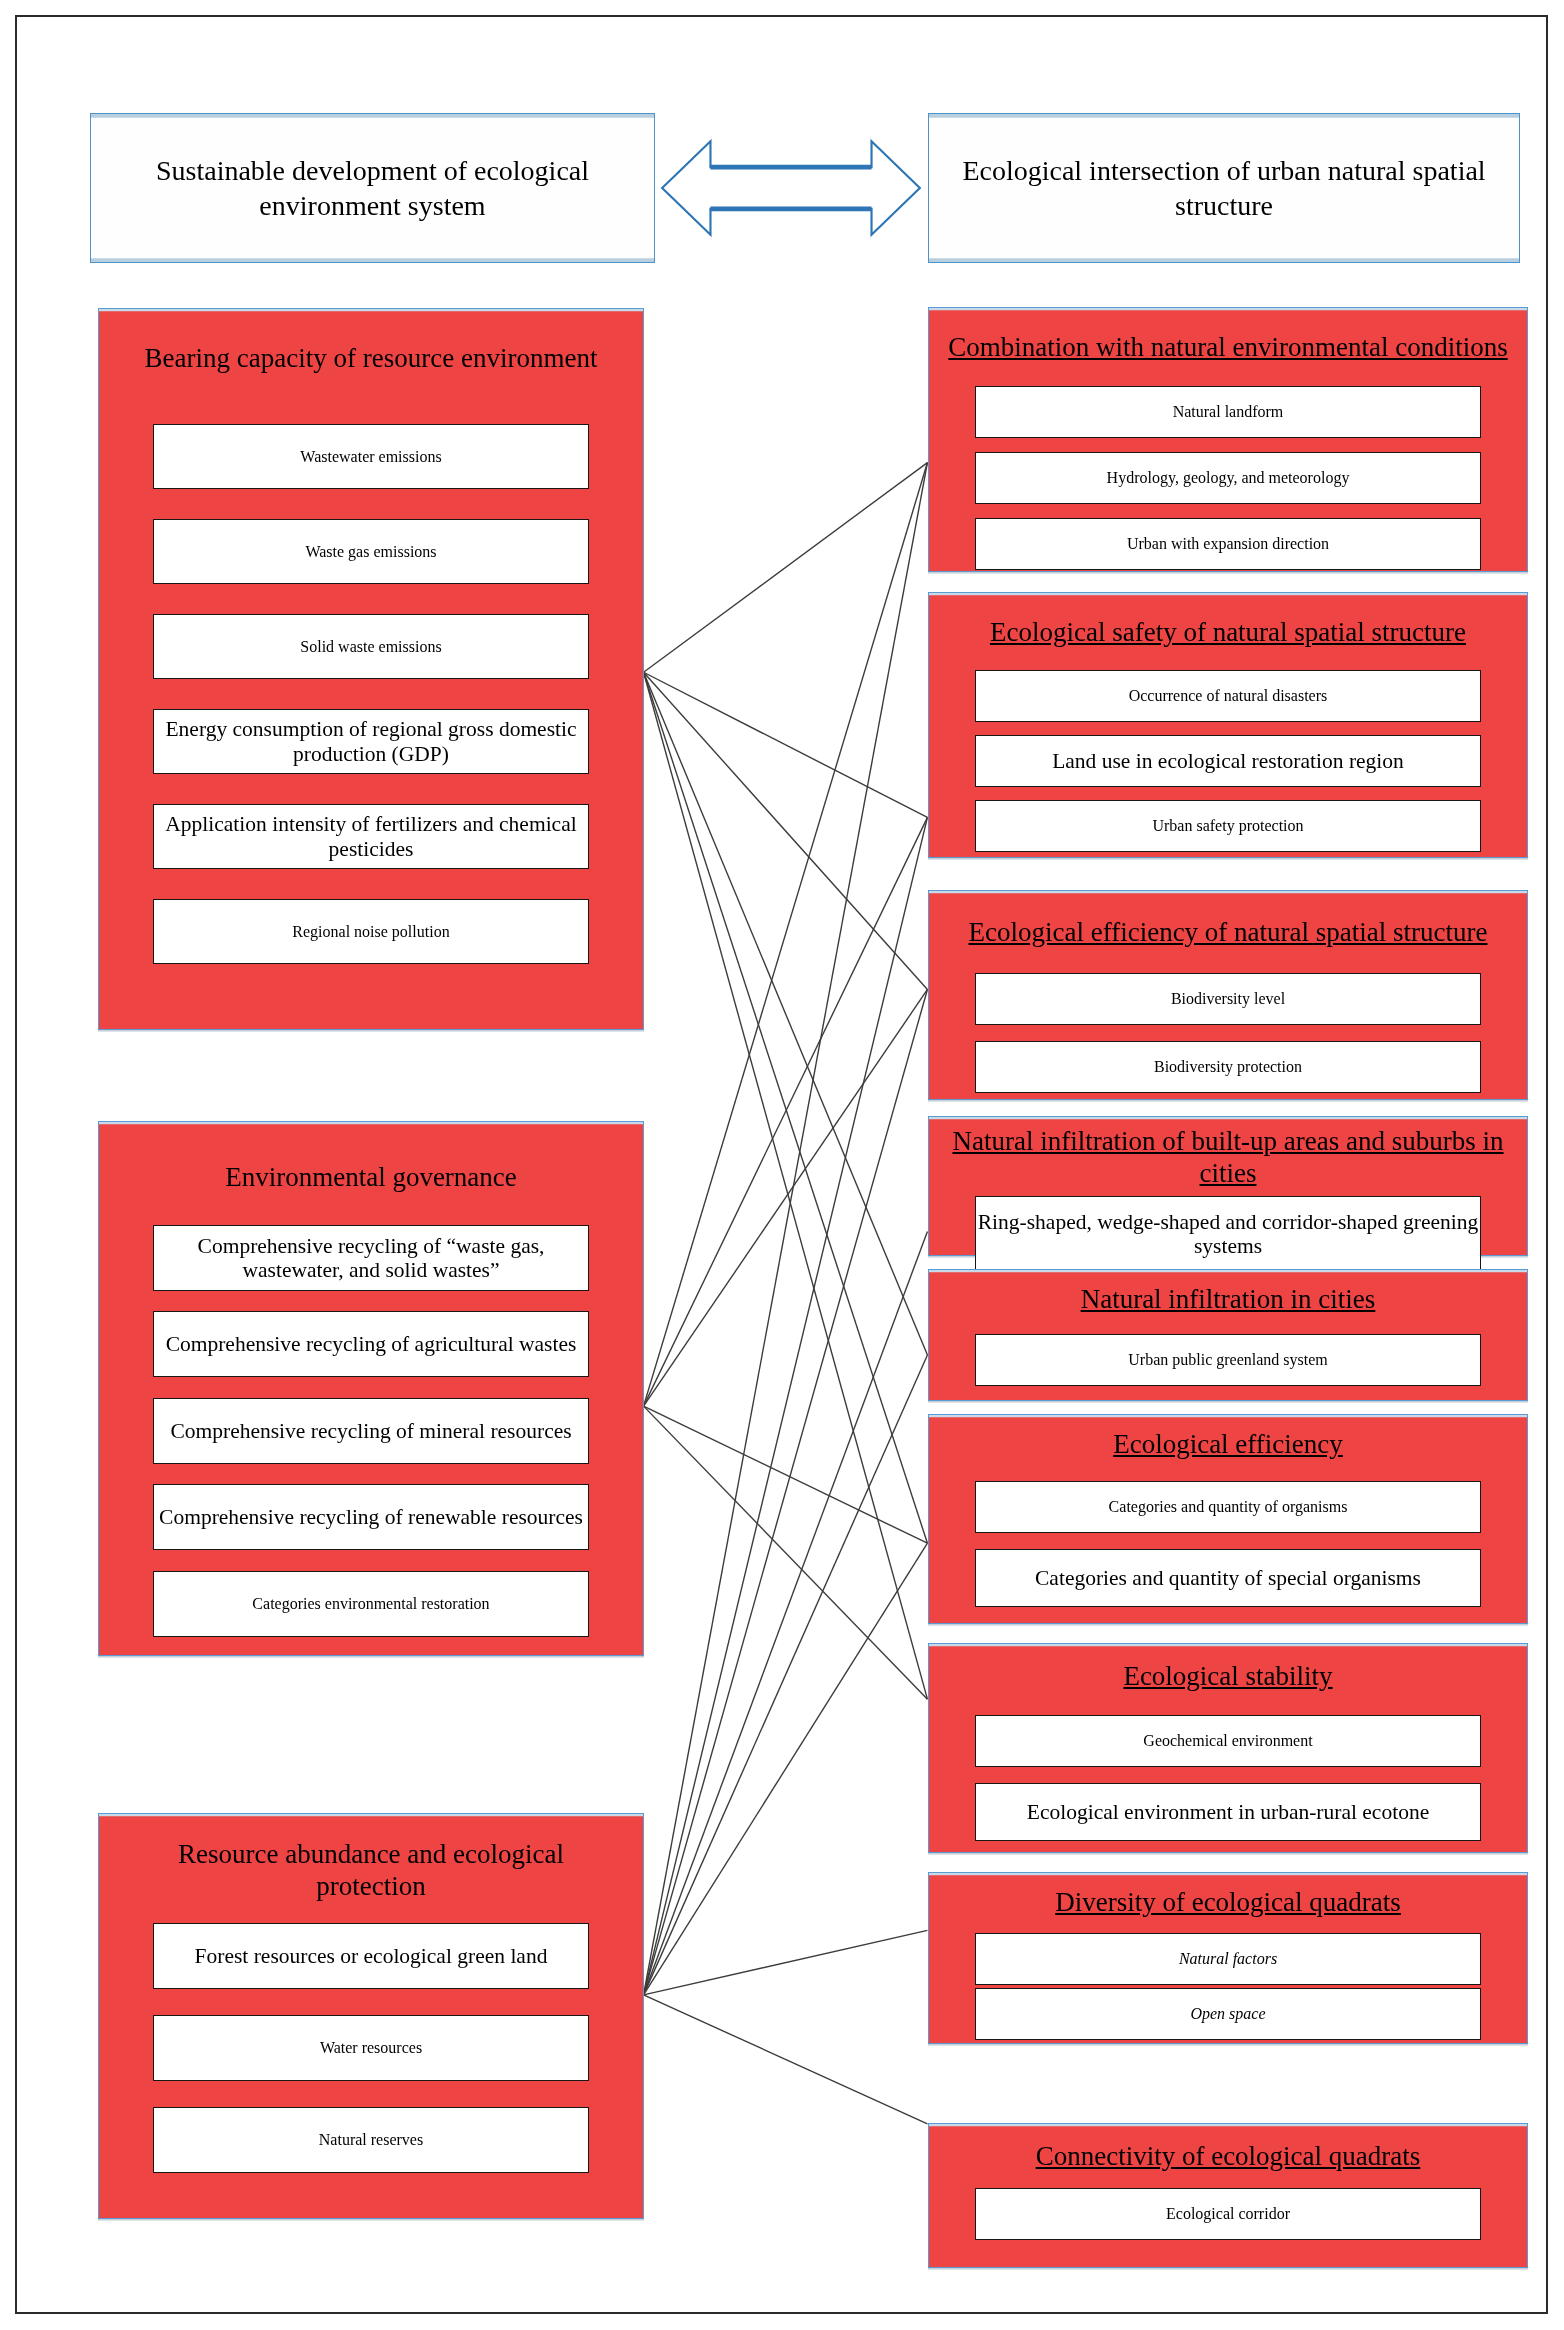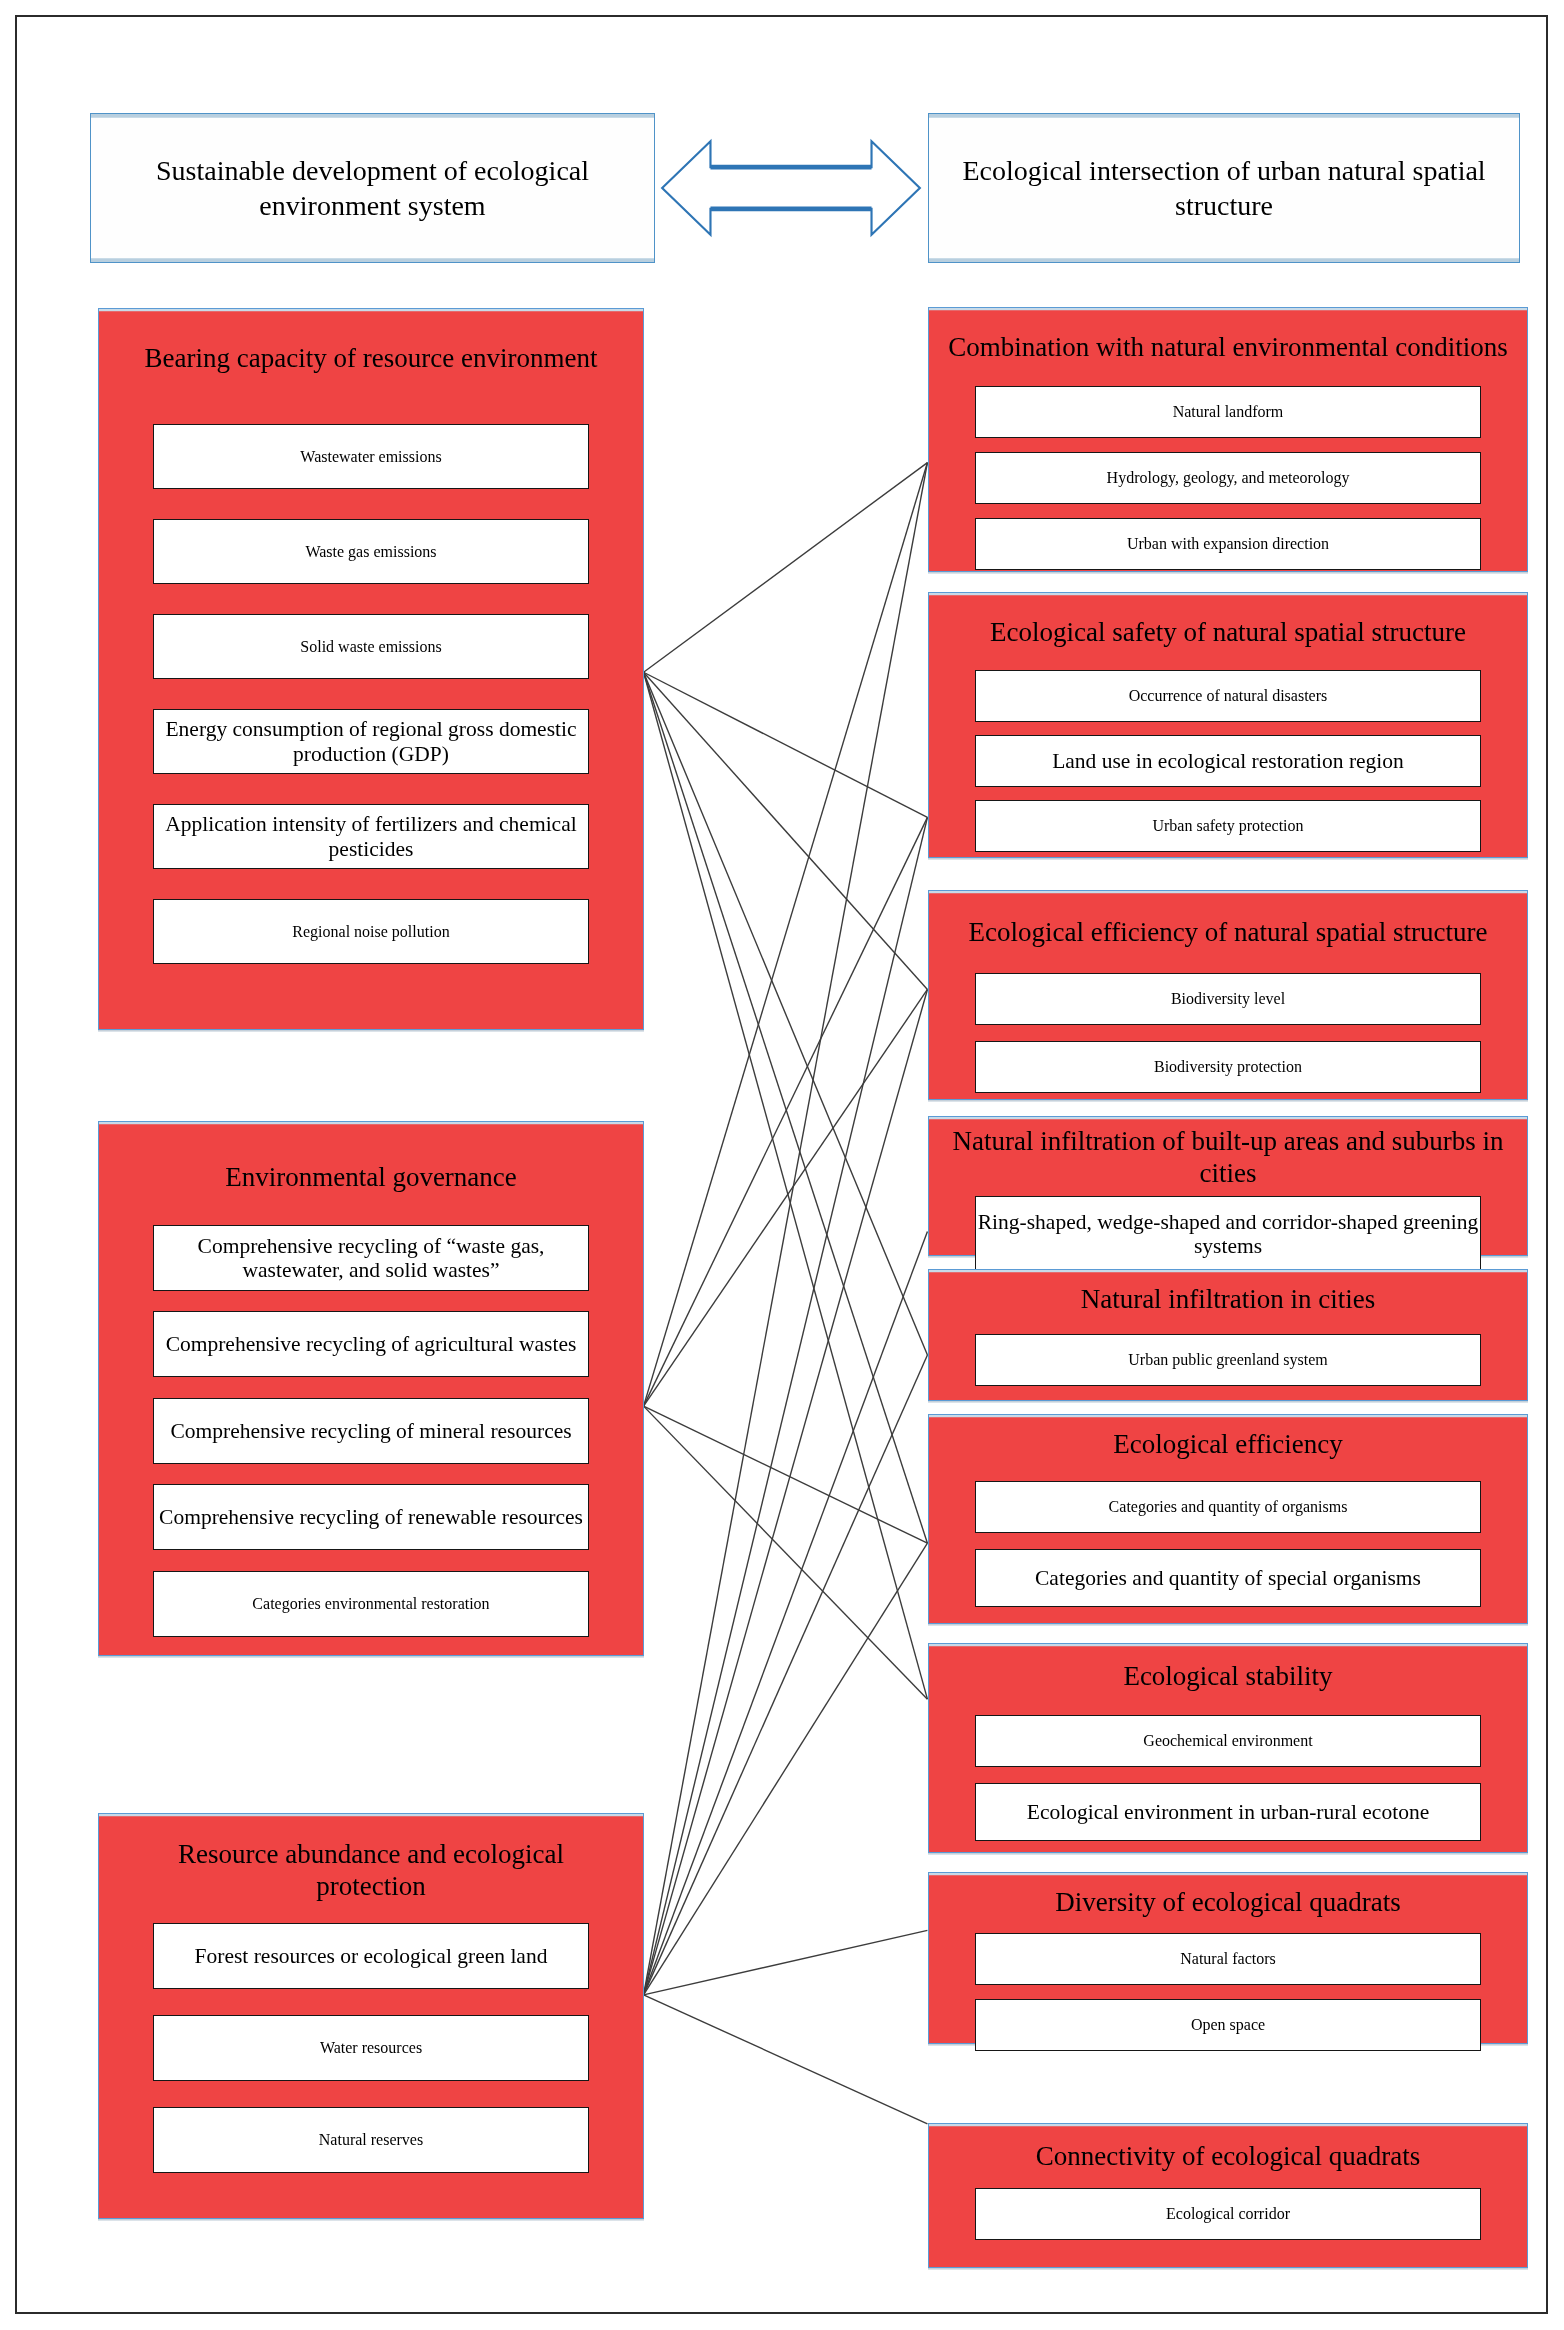--- a/index.html
+++ b/index.html
@@ -32,40 +32,40 @@
   .g-L1 .group-title{margin-top:32px;min-height:34px;margin-bottom:49px;}
   .g-L1 .items{gap:30px;}
   .g-L1 .item{height:65px;}
   .g-L2 .group-title{margin-top:38px;min-height:34px;margin-bottom:31px;}
   .g-L2 .items{gap:20.4px;}
   .g-L2 .item{height:66px;}
   .g-L3 .group-title{margin-top:21.5px;min-height:69px;margin-bottom:18.3px;}
   .g-L3 .items{gap:26px;}
   .g-L3 .item{height:66px;}
   
-  .side-right .group-title{padding:0 16px;}
+  .side-right .group-title{padding:0 16px;text-decoration:underline;}
   .side-right .items{padding:0 46px;}
   .side-right .item{height:52px;}
   .g-G1 .group-title{margin-top:9.7px;min-height:60px;margin-bottom:8.6px;}
   .g-G1 .items{gap:14px;}
   .g-G2 .group-title{margin-top:9.7px;min-height:60px;margin-bottom:7.5px;}
   .g-G2 .items{gap:13px;}
   .g-G3 .group-title{margin-top:10.8px;min-height:60px;margin-bottom:10.8px;}
   .g-G3 .items{gap:16px;}
   .g-G4 .group-title{margin-top:7.5px;min-height:56px;margin-bottom:6.5px;}
   .g-G4 .item{height:76px;}
   .g-G5 .group-title{margin-top:13.4px;min-height:30px;margin-bottom:18.3px;}
   .g-G6 .group-title{margin-top:13.4px;min-height:32px;margin-bottom:20.4px;}
   .g-G6 .items{gap:16px;}
   .g-G6 .item:nth-child(2){height:58px;}
   .g-G7 .group-title{margin-top:16px;min-height:32px;margin-bottom:22.6px;}
   .g-G7 .items{gap:16px;}
   .g-G7 .item:nth-child(2){height:58px;}
   .g-G8 .group-title{margin-top:13.4px;min-height:32px;margin-bottom:14px;}
-  .g-G8 .items{gap:14px;}
+  .g-G8 .items{gap:3px;font-style:italic;}
   .g-G9 .group-title{margin-top:16px;min-height:32px;margin-bottom:16px;}
 </style>
 </head>
 <body>
 
 <div id="outer-frame"></div>
 <div id="canvas">
 
   <svg id="connector-svg" viewBox="0 0 2909 4333" xmlns="http://www.w3.org/2000/svg">
       <line x1="1197" y1="1250" x2="1725" y2="860" stroke="#3c3c3c" stroke-width="2.6"></line>

